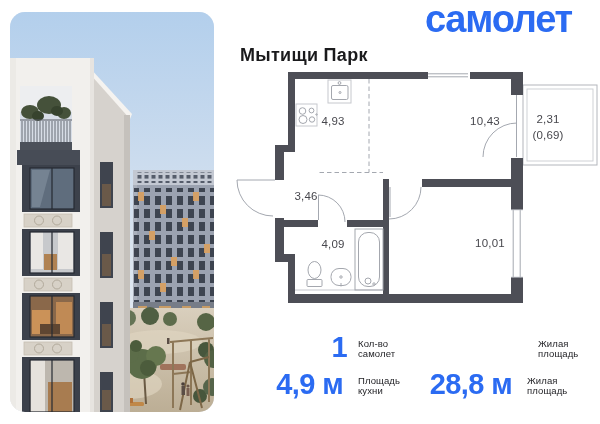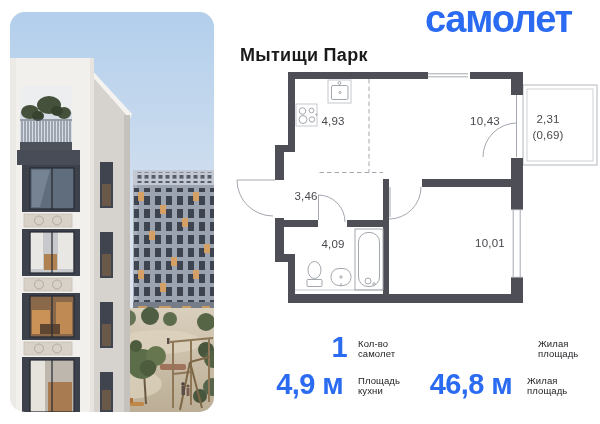--- a/index.html
+++ b/index.html
@@ -314,19 +314,19 @@
     <div>Жилая</div>
     <div>площадь</div>
   </div>
 
   <div class="stat-value" id="stat-kitchen-value">4,9 м</div>
   <div class="stat-label" id="stat-kitchen-label">
     <div>Площадь</div>
     <div>кухни</div>
   </div>
 
-  <div class="stat-value" id="stat-total-value">46,8 м</div>
+  <div class="stat-value" id="stat-total-value">28,8 м</div>
   <div class="stat-label" id="stat-total-label">
     <div>Жилая</div>
     <div>площадь</div>
   </div>
 
 </div>
 
 </body></html>

